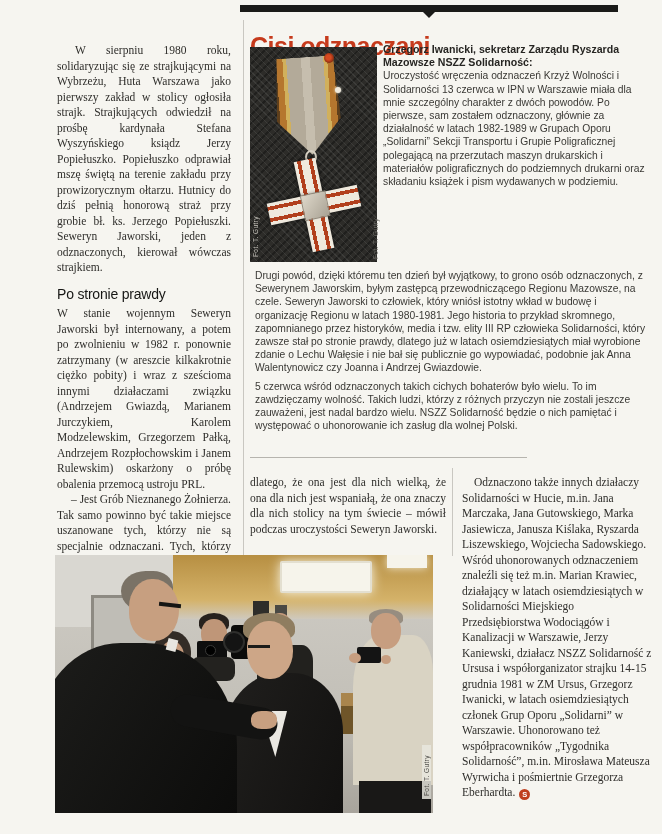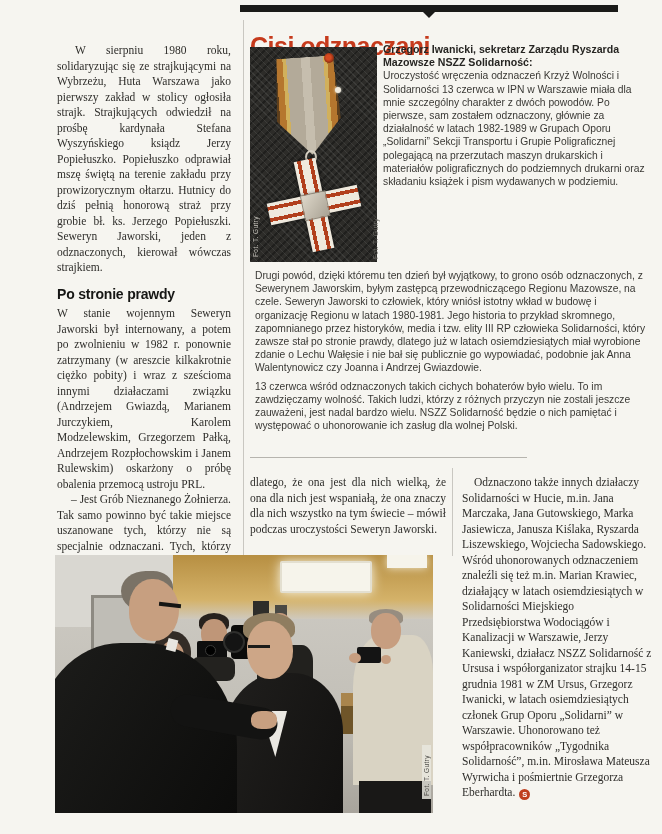--- a/index.html
+++ b/index.html
@@ -15,21 +15,21 @@
   .vrule-left{left:243px;top:20px;width:1px;height:540px;background:#c9c7c1;}
   .vrule-mid{left:452px;top:468px;width:1px;height:88px;background:#c9c7c1;}
   .hrule{left:250px;top:457px;width:277px;height:1px;background:#b6b4ae;}
 
   
   .serif-body{font-size:11.5px;line-height:15.5px;text-align:justify;margin-top:8px;}
   .left-col{left:57px;top:35px;width:174px;height:520px;overflow:hidden;}
   .left-col p{margin:0;}
   .indent1{text-indent:18px;}
   .indent2{text-indent:14px;}
-  .subhead{font-family:"Liberation Sans","DejaVu Sans",sans-serif;font-weight:700;
+  .subhead{font-family:"Liberation Sans","DejaVu Sans",sans-serif;font-weight:400;
            font-size:14px;color:#161614;margin:11px 0 4px 0;letter-spacing:-0.2px;}
 
   .headline{left:250px;top:15px;font-family:"Liberation Sans","DejaVu Sans",sans-serif;
             font-weight:700;font-size:25px;letter-spacing:-0.5px;color:#c63a1c;}
 
   .sans-body{font-family:"Liberation Sans","DejaVu Sans",sans-serif;font-size:10.3px;
              line-height:13.2px;color:#3a3935;text-align:left;}
   .intro-col{left:383px;top:43px;width:268px;height:219px;overflow:hidden;}
   .intro-col p{margin:0;}
   .lead{font-weight:700;font-size:10.6px;color:#262522;}
@@ -164,25 +164,25 @@
   </div>
   <div class="abs vert credit-medal-out">Fot. T. Gutry</div>
 
   <div class="abs intro-col sans-body">
     <p class="lead">Grzegorz Iwanicki, sekretarz Zarządu Ryszarda Mazowsze NSZZ Solidarność:</p>
     <p>Uroczystość wręczenia odznaczeń Krzyż Wolności i Solidarności 13 czerwca w IPN w Warszawie miała dla mnie szczególny charakter z dwóch powodów. Po pierwsze, sam zostałem odznaczony, głównie za działalność w latach 1982-1989 w Grupach Oporu „Solidarni” Sekcji Transportu i Grupie Poligraficznej polegającą na przerzutach maszyn drukarskich i materiałów poligraficznych do podziemnych drukarni oraz składaniu książek i pism wydawanych w podziemiu.</p>
   </div>
 
   <div class="abs wide-body sans-body">
     <p>Drugi powód, dzięki któremu ten dzień był wyjątkowy, to grono osób odznaczonych, z Sewerynem Jaworskim, byłym zastępcą przewodniczącego Regionu Mazowsze, na czele. Seweryn Jaworski to człowiek, który wniósł istotny wkład w budowę i organizację Regionu w latach 1980-1981. Jego historia to przykład skromnego, zapomnianego przez historyków, media i tzw. elity III RP człowieka Solidarności, który zawsze stał po stronie prawdy, dlatego już w latach osiemdziesiątych miał wyrobione zdanie o Lechu Wałęsie i nie bał się publicznie go wypowiadać, podobnie jak Anna Walentynowicz czy Joanna i Andrzej Gwiazdowie.</p>
-    <p>13 czerwca wśród odznaczonych takich cichych bohaterów było wielu. To im zawdzięczamy wolność. Takich ludzi, którzy z różnych przyczyn nie zostali jeszcze zauważeni, jest nadal bardzo wielu. NSZZ Solidarność będzie o nich pamiętać i występować o uhonorowanie ich zasług dla wolnej Polski.</p>
+    <p>5 czerwca wśród odznaczonych takich cichych bohaterów było wielu. To im zawdzięczamy wolność. Takich ludzi, którzy z różnych przyczyn nie zostali jeszcze zauważeni, jest nadal bardzo wielu. NSZZ Solidarność będzie o nich pamiętać i występować o uhonorowanie ich zasług dla wolnej Polski.</p>
   </div>
 
   <div class="abs mid-col serif-body">
-    <p>dlatego, że ona jest dla nich wielką, że ona dla nich jest wspaniałą, że ona znaczy dla nich wszystko na tym świecie – mówił podczas uroczystości Seweryn Jaworski.</p>
+    <p>dlatego, że ona jest dla nich wielką, że ona dla nich jest wspaniałą, że ona znaczy dla nich stolicy na tym świecie – mówił podczas uroczystości Seweryn Jaworski.</p>
   </div>
 
   <div class="abs right-col serif-body">
     <p><span>Odznaczono także innych działaczy Solidarności w Hucie, m.in. Jana Marczaka, Jana Gutowskiego, Marka Jasiewicza, Janusza Kiślaka, Ryszarda Liszewskiego, Wojciecha Sadowskiego. Wśród uhonorowanych odznaczeniem znaleźli się też m.in. Marian Krawiec, działający w latach osiemdziesiątych w Solidarności Miejskiego Przedsiębiorstwa Wodociągów i Kanalizacji w Warszawie, Jerzy Kaniewski, działacz NSZZ Solidarność z Ursusa i współorganizator strajku 14-15 grudnia 1981 w ZM Ursus, Grzegorz Iwanicki, w latach osiemdziesiątych członek Grup Oporu „Solidarni” w Warszawie. Uhonorowano też współpracowników „Tygodnika Solidarność”, m.in. Mirosława Mateusza Wyrwicha i pośmiertnie Grzegorza Eberhardta.</span><span class="endmark">S</span></p>
   </div>
 
   <div class="abs ceremony-photo">
     <div class="abs cp-ceiling"></div>
     <div class="abs cp-ceiling-left"></div>
     <div class="abs cp-light1"></div>

